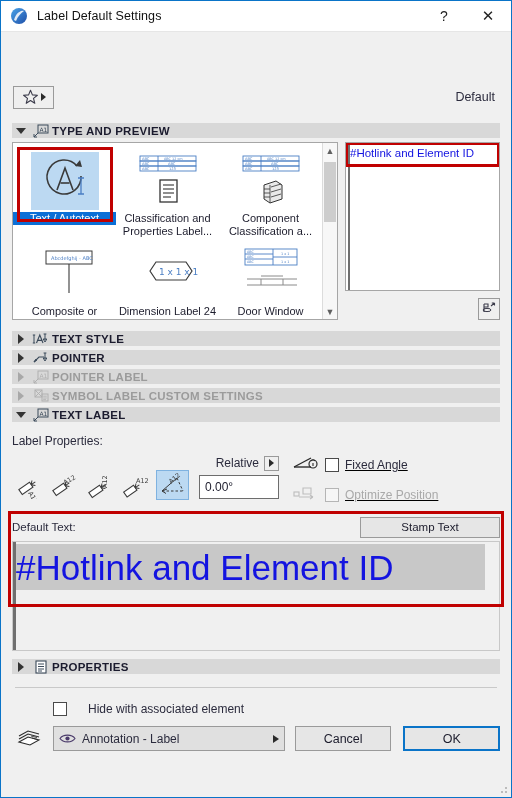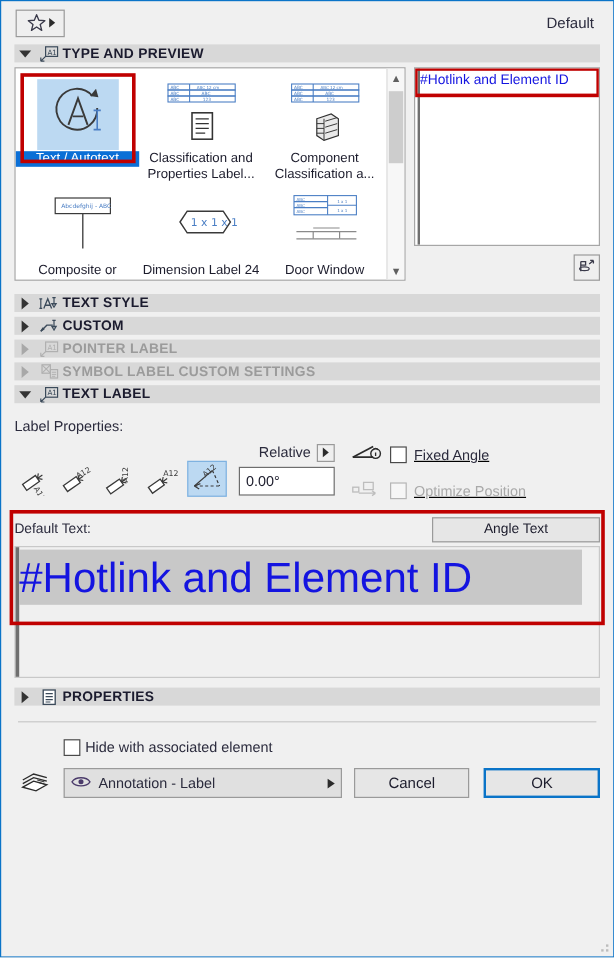--- a/index.html
+++ b/index.html
@@ -26,22 +26,23 @@
   .title-text{
     font-size:12.5px;color:#111;letter-spacing:.1px;flex:1;
   }
   .tb-btn{
     width:42px;height:30px;display:flex;align-items:center;justify-content:center;
     font-size:14px;color:#222;cursor:default;
   }
   .tb-btn.close{width:46px;font-size:15px;}
   
   .toolrow{
-    height:36px;display:flex;align-items:center;padding:0 12px;
+    height:52px;display:flex;align-items:center;padding:0 12px;
     box-sizing:border-box;
+    margin-top:39px;
   }
   .fav-btn{
     width:41px;height:23px;border:1px solid #9a9a9a;background:#efefef;
     display:flex;align-items:center;justify-content:center;gap:2px;
     box-sizing:border-box;
   }
   .fav-btn .star{width:17px;height:16px;}
   .fav-btn .caret{
     width:0;height:0;border-left:5px solid #2b2b2b;
     border-top:4px solid transparent;border-bottom:4px solid transparent;
@@ -174,21 +175,21 @@
   .dt-text{
     position:absolute;left:0;top:2px;right:14px;height:46px;background:#c8c8c8;
     display:flex;align-items:center;
   }
   .dt-text span{
     font-size:35px;color:#1414e0;line-height:1;letter-spacing:0px;white-space:nowrap;
     font-family:"Liberation Sans",sans-serif;
   }
   
   .divider{height:1px;background:#c9c9c9;margin:13px 14px 0 14px;}
-  .hide-row{display:flex;align-items:center;gap:4px;margin:14px 0 0 52px;}
+  .hide-row{display:flex;align-items:center;gap:21px;margin:14px 0 0 52px;}
   .foot{
     display:flex;align-items:center;gap:10px;margin:10px 11px 0 14px;
   }
   .layer-ico{width:28px;flex:0 0 28px;display:flex;align-items:center;justify-content:center;}
   .layer-select{
     width:240px;height:25px;border:1px solid #9a9a9a;background:#e0e0e0;
     display:flex;align-items:center;padding:0 5px;box-sizing:border-box;gap:6px;
   }
   .layer-select .lsname{font-size:12px;color:#2b2b3d;flex:1;}
   .layer-select .lcaret{width:0;height:0;border-left:6px solid #2b2b2b;border-top:4px solid transparent;border-bottom:4px solid transparent;}
@@ -201,20 +202,37 @@
   .grip{
     position:absolute;right:3px;bottom:3px;width:10px;height:10px;opacity:.5;
   }
   .grip i{position:absolute;width:2px;height:2px;background:#8a8a8a;}
 </style>
 </head>
 <body>
 
 <div class="window">
 
+  <div class="titlebar">
+    <span class="app-icon">
+      <svg width="18" height="18" viewBox="0 0 18 18">
+        <defs>
+          <linearGradient id="g1" x1="0" y1="0" x2="1" y2="1">
+            <stop offset="0" stop-color="#4aa3e8"></stop>
+              <stop offset="1" stop-color="#1f4fa8"></stop>
+          </linearGradient>
+        </defs>
+        <circle cx="9" cy="9" r="8" fill="url(#g1)"></circle>
+        <path d="M4 13 C6 5, 12 3, 14 4 C11 6, 8 9, 6 14 Z" fill="#ffffff" opacity=".85"></path>
+      </svg>
+    </span>
+    <span class="title-text">Label Default Settings</span>
+    <span class="tb-btn">?</span>
+    <span class="tb-btn close">✕</span>
+  </div>
 
   <div class="toolrow">
     <div class="fav-btn">
       <span class="star">
         <svg width="17" height="16" viewBox="0 0 17 16">
           <path d="M8.5 1.2 L10.4 5.9 L15.4 6.2 L11.5 9.4 L12.8 14.3 L8.5 11.5 L4.2 14.3 L5.5 9.4 L1.6 6.2 L6.6 5.9 Z" fill="none" stroke="#3a3a4a" stroke-width="1.1" stroke-linejoin="round"></path>
         </svg>
       </span>
       <span class="caret"></span>
     </div>
@@ -411,21 +429,21 @@
     <span class="tri">
         <i class="tri-right"></i>
       </span>
     <span class="ico">
       <svg width="18" height="14" viewBox="0 0 18 14">
         <path d="M2 11 L7 6 L12 6" fill="none" stroke="#3b4a5a" stroke-width="1.1"></path>
         <path d="M2 11 L5 9 M2 11 L4 8" stroke="#3b4a5a" stroke-width="1"></path>
         <path d="M13 2 L13 8 M11.6 2 L14.4 2 M13 10 L11.2 7 L14.8 7 Z" stroke="#3b4a5a" stroke-width="1" fill="none"></path>
       </svg>
     </span>
-    <span class="lbl">CUSTOM</span>
+    <span class="lbl">POINTER</span>
   </div>
 
   <div class="section disabled">
     <span class="tri">
         <i class="tri-right dim"></i>
       </span>
     <span class="ico">
       <svg width="16" height="14" viewBox="0 0 16 14">
         <rect x="5" y="1" width="10" height="8" fill="none" stroke="#b0b0b0" stroke-width="1"></rect>
         <text x="6.5" y="7.5" font-size="6" fill="#b0b0b0" font-family="DejaVu Sans, sans-serif">A1</text>
@@ -557,21 +575,21 @@
           <span class="chk-lbl dim">Optimize Position</span>
         </div>
       </div>
     </div>
   </div>
 
   <div class="dt-wrap">
     <div class="dt-ring"></div>
     <div class="dt-head">
       <span class="dt-lbl">Default Text:</span>
-      <span class="clear-btn">Angle Text</span>
+      <span class="clear-btn">Stamp Text</span>
     </div>
     <div class="dt-area">
       <div class="dt-gutter"></div>
       <div class="dt-inner">
         <div class="dt-text">
           <span>#Hotlink and Element ID</span>
         </div>
       </div>
     </div>
   </div>

